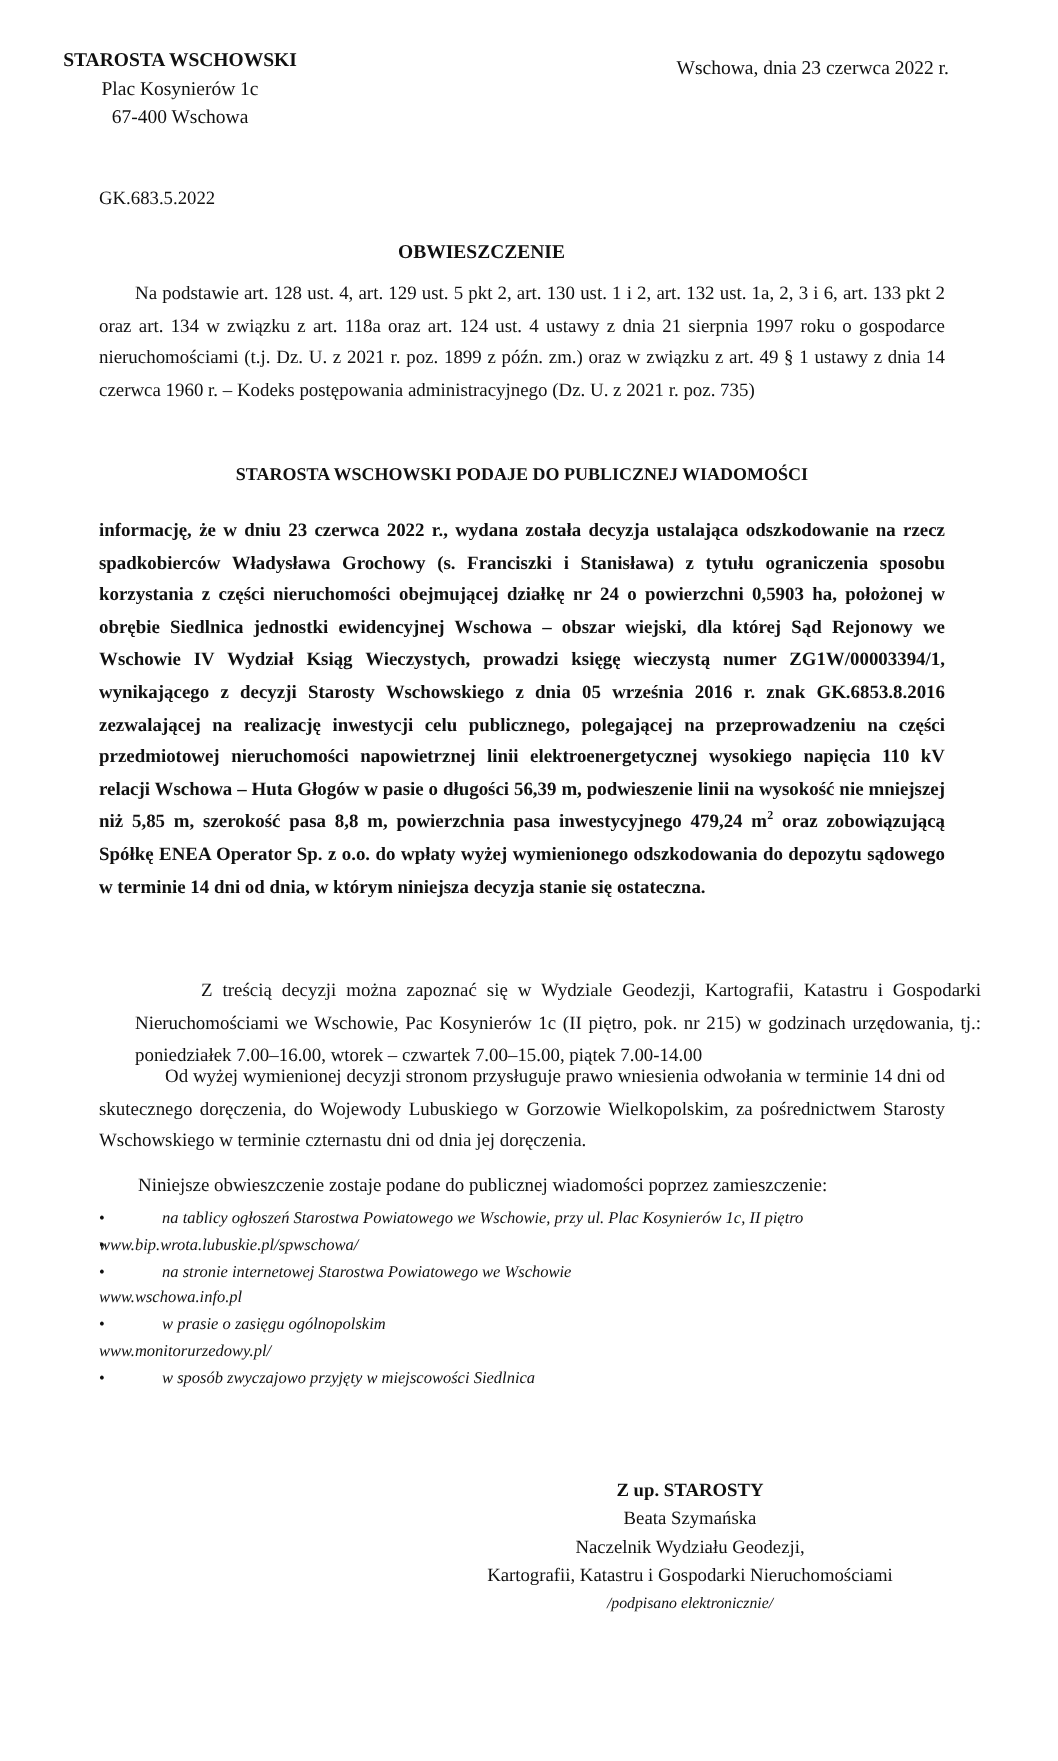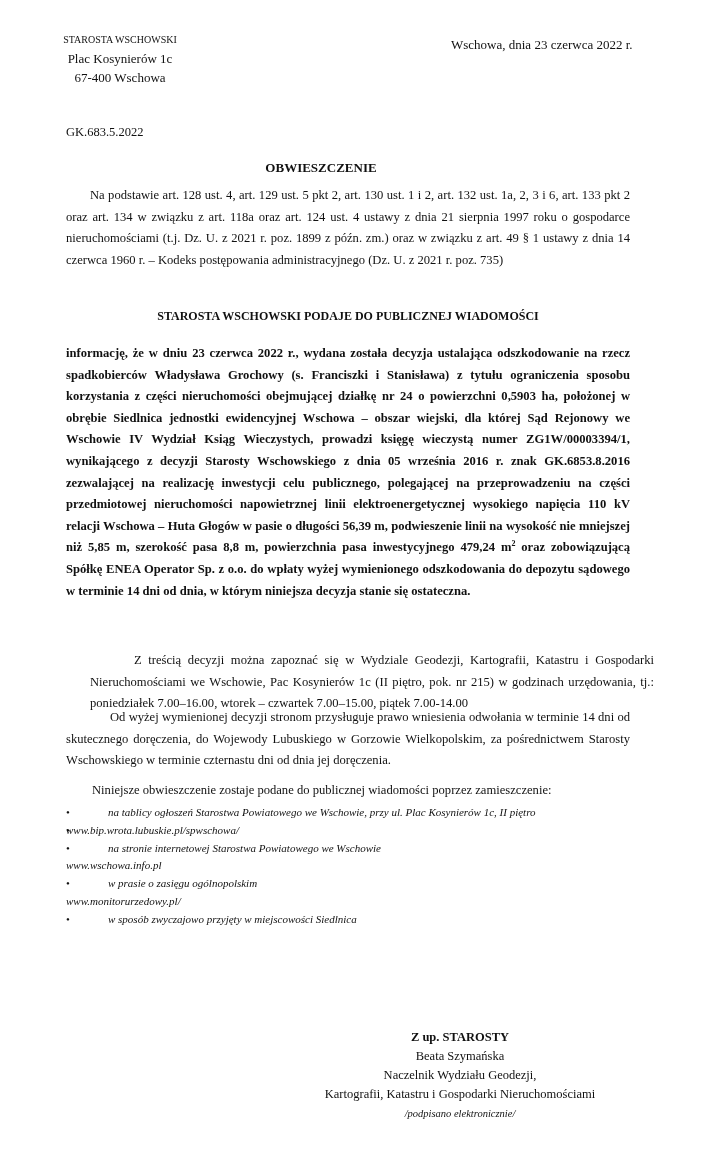--- a/index.html
+++ b/index.html
@@ -1,35 +1,35 @@
 <!DOCTYPE html>
 <html><head>
 <meta charset="utf-8">
 <style>
   html, body { margin: 0; padding: 0; background: #ffffff; }
   body { width: 705px; height: 1174px; position: relative; overflow: hidden;
          font-family: "Liberation Serif", "DejaVu Serif", serif; color: #111; }
   .abs { position: absolute; }
   .hdr-left { left: 20px; top: 30px; width: 200px; text-align: center; font-size: 13px; line-height: 19px; }
-  .hdr-left .org { font-weight: normal; font-size: 10px; }
+  .hdr-left .org { font-weight: bold; font-size: 13px; }
   .hdr-date { left: 451px; top: 37px; font-size: 13px; }
   .ref { left: 66px; top: 125px; font-size: 12.5px; }
   .title { left: 0; width: 642px; top: 160px; text-align: center; font-weight: bold; font-size: 13px; }
   .para { left: 66px; width: 564px; font-size: 12.6px; line-height: 21.5px; text-align: justify; }
   .p1 { top: 185px; text-indent: 24px; }
   .subtitle { left: 66px; width: 564px; top: 309px; text-align: center; font-weight: bold; font-size: 12px; }
   .p2 { top: 343px; line-height: 21.6px; font-weight: bold; }
   .p3 { top: 650px; text-indent: 44px; line-height: 21.5px; margin-left: 24px; }
   .p4 { top: 707px; text-indent: 44px; line-height: 21.5px; }
   .p5 { top: 783px; font-size: 12.6px; left: 92px; }
   .list { left: 66px; top: 804px; width: 560px; font-style: italic; font-size: 11px; line-height: 17.8px; }
   .list .item { position: relative; padding-left: 42px; }
   .list .bullet { position: absolute; left: 0; font-style: normal; }
   .list .url { padding-left: 0; }
-  .sig { left: 290px; width: 340px; top: 984px; text-align: center; font-size: 12.5px; line-height: 19px; margin-top: 44px; }
+  .sig { left: 290px; width: 340px; top: 984px; text-align: center; font-size: 12.5px; line-height: 19px; }
   .sig .bold { font-weight: bold; }
   .sig .small { font-style: italic; font-size: 10.5px; }
   sup { font-size: 8px; line-height: 0; }
 </style>
 </head>
 <body>
 
 <div class="abs hdr-left">
   <div class="org">STAROSTA WSCHOWSKI</div>
   <div>Plac Kosynierów 1c</div>

